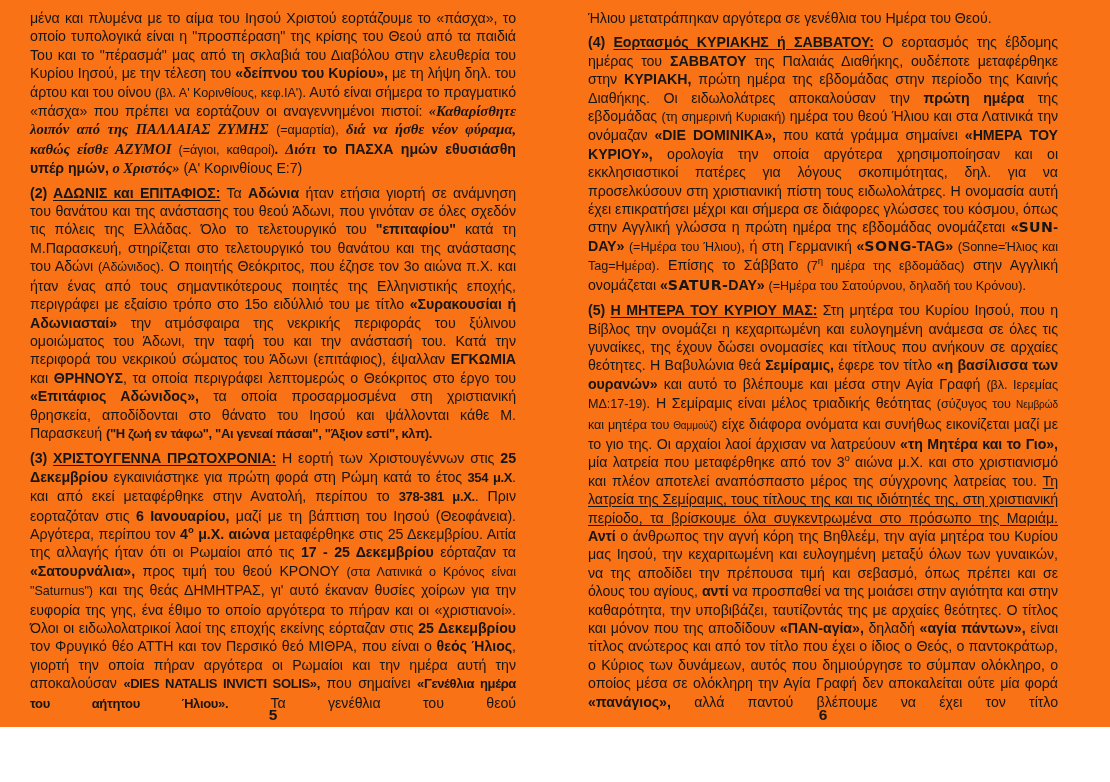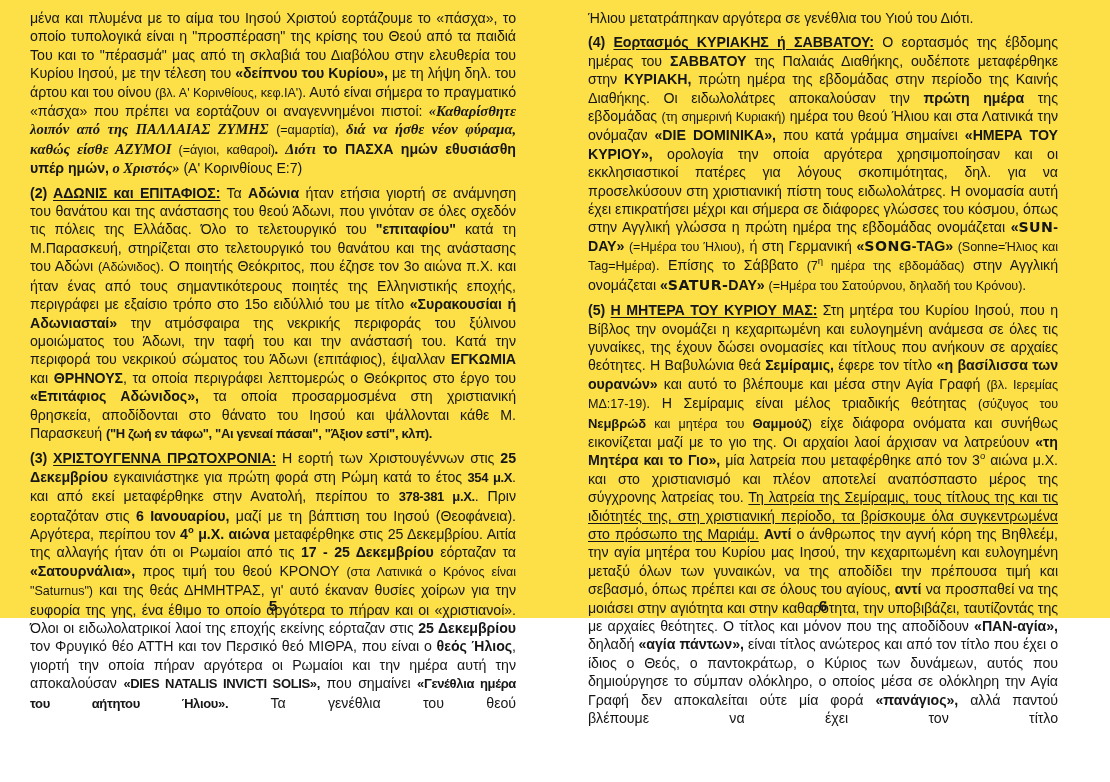--- a/index.html
+++ b/index.html
@@ -2,38 +2,38 @@
 <html><head>
 <meta charset="utf-8">
 <style>
   html, body { margin:0; padding:0; }
   body {
     width:1110px; height:782px; overflow:hidden;
     background:#ffffff; color:#161616;
     font-family:"Liberation Sans", sans-serif;
   }
   .spread { display:flex; width:1110px; height:782px; background:#ffffff; }
-  .page { position:relative; box-sizing:border-box; width:555px; height:618px; background:#fde047; }
+  .page { position:relative; box-sizing:border-box; width:555px; height:727px; background:#f97316; }
   .page.pl { padding:9px 39px 26px 30px; }
   .page.pr { padding:9px 52px 26px 33px; }
   .page-body { width:100%; }
   .para {
     text-align:justify; font-size:14.2px; line-height:18.4px;
     letter-spacing:-0.05px; margin:0 0 0 0; hyphens:none;
   }
   .para + .para { margin-top:6px; }
   .para.cont { text-align-last:justify; }
   
   .run-n  { }
   .run-b  { font-weight:700; }
   .run-u  { text-decoration:underline; text-underline-offset:2px; }
   .run-bu { font-weight:700; text-decoration:underline; text-underline-offset:2px; }
   .run-bi { font-weight:700; font-style:italic; font-family:"Liberation Serif", serif; font-size:14.6px; }
   .run-sm  { font-size:12.6px; }
-  .run-smb { font-size:13px; font-weight:700; }
+  .run-smb { font-size:10px; font-weight:400; }
   .run-bn  { font-weight:700; font-size:13px; letter-spacing:-0.35px; }
   .run-bx  { font-weight:700; font-family:"DejaVu Sans", sans-serif; letter-spacing:0.4px; }
   .run-sup  { font-size:9.5px; vertical-align:super; line-height:0; }
   .run-bsup { font-size:9.5px; vertical-align:super; line-height:0; font-weight:700; }
   .page-number {
     position:absolute; bottom:3px; text-align:center;
     font-weight:700; font-size:15.5px; color:#161616;
   }
   .pl .page-number { left:30px; right:39px; }
   .pr .page-number { left:33px; right:52px; }
@@ -45,19 +45,19 @@
   <section class="page pl">
     <div class="page-body">
         <div class="para"><span class="run-n">μένα και πλυμένα με το αίμα του Ιησού Χριστού εορτάζουμε το «πάσχα», το οποίο τυπολογικά είναι η "προσπέραση" της κρίσης του Θεού από τα παιδιά Του και το "πέρασμά" μας από τη σκλαβιά του Διαβόλου στην ελευθερία του Κυρίου Ιησού, με την τέλεση του </span><span class="run-b">«δείπνου του Κυρίου»,</span><span class="run-n"> με τη λήψη δηλ. του άρτου και του οίνου </span><span class="run-sm">(βλ. Α' Κορινθίους, κεφ.ΙΑ')</span><span class="run-n">. Αυτό είναι σήμερα το πραγματικό «πάσχα» που πρέπει να εορτάζουν οι αναγεννημένοι πιστοί: </span><span class="run-bi">«Καθαρίσθητε λοιπόν από της ΠΑΛΛΑΙΑΣ ΖΥΜΗΣ </span><span class="run-sm">(=αμαρτία), </span><span class="run-bi">διά να ήσθε νέον φύραμα, καθώς είσθε ΑΖΥΜΟΙ </span><span class="run-sm">(=άγιοι, καθαροί)</span><span class="run-bi">. Διότι </span><span class="run-b">το ΠΑΣΧΑ ημών εθυσιάσθη υπέρ ημών,</span><span class="run-bi"> ο Χριστός»</span><span class="run-n"> (Α' Κορινθίους Ε:7)</span></div>
         <div class="para"><span class="run-b">(2) </span><span class="run-bu">ΑΔΩΝΙΣ και ΕΠΙΤΑΦΙΟΣ:</span><span class="run-n"> Τα </span><span class="run-b">Αδώνια</span><span class="run-n"> ήταν ετήσια γιορτή σε ανάμνηση του θανάτου και της ανάστασης του θεού Άδωνι, που γινόταν σε όλες σχεδόν τις πόλεις της Ελλάδας. Όλο το τελετουργικό του </span><span class="run-b">"επιταφίου"</span><span class="run-n"> κατά τη Μ.Παρασκευή, στηρίζεται στο τελετουργικό του θανάτου και της ανάστασης του Αδώνι </span><span class="run-sm">(Αδώνιδος)</span><span class="run-n">. Ο ποιητής Θεόκριτος, που έζησε τον 3ο αιώνα π.Χ. και ήταν ένας από τους σημαντικότερους ποιητές της Ελληνιστικής εποχής, περιγράφει με εξαίσιο τρόπο στο 15ο ειδύλλιό του με τίτλο </span><span class="run-b">«Συρακουσίαι ή Αδωνιασταί»</span><span class="run-n"> την ατμόσφαιρα της νεκρικής περιφοράς του ξύλινου ομοιώματος του Άδωνι, την ταφή του και την ανάστασή του. Κατά την περιφορά του νεκρικού σώματος του Άδωνι (επιτάφιος), έψαλλαν </span><span class="run-b">ΕΓΚΩΜΙΑ</span><span class="run-n"> και </span><span class="run-b">ΘΡΗΝΟΥΣ</span><span class="run-n">, τα οποία περιγράφει λεπτομερώς ο Θεόκριτος στο έργο του </span><span class="run-b">«Επιτάφιος Αδώνιδος»,</span><span class="run-n"> τα οποία προσαρμοσμένα στη χριστιανική θρησκεία, αποδίδονται στο θάνατο του Ιησού και ψάλλονται κάθε Μ. Παρασκευή </span><span class="run-bn">("Η ζωή εν τάφω", "Αι γενεαί πάσαι", "Άξιον εστί", κλπ).</span></div>
         <div class="para cont"><span class="run-b">(3) </span><span class="run-bu">ΧΡΙΣΤΟΥΓΕΝΝΑ ΠΡΩΤΟΧΡΟΝΙΑ:</span><span class="run-n"> Η εορτή των Χριστουγέννων στις </span><span class="run-b">25 Δεκεμβρίου</span><span class="run-n"> εγκαινιάστηκε για πρώτη φορά στη Ρώμη κατά το έτος </span><span class="run-bn">354 μ.Χ</span><span class="run-n">. και από εκεί μεταφέρθηκε στην Ανατολή, περίπου το </span><span class="run-bn">378-381 μ.Χ.</span><span class="run-n">. Πριν εορταζόταν στις </span><span class="run-b">6 Ιανουαρίου,</span><span class="run-n"> μαζί με τη βάπτιση του Ιησού (Θεοφάνεια). Αργότερα, περίπου τον </span><span class="run-b">4</span><span class="run-bsup">ο</span><span class="run-b"> μ.Χ. αιώνα</span><span class="run-n"> μεταφέρθηκε στις 25 Δεκεμβρίου. Αιτία της αλλαγής ήταν ότι οι Ρωμαίοι από τις </span><span class="run-b">17 - 25 Δεκεμβρίου</span><span class="run-n"> εόρταζαν τα </span><span class="run-b">«Σατουρνάλια»,</span><span class="run-n"> προς τιμή του θεού ΚΡΟΝΟΥ </span><span class="run-sm">(στα Λατινικά ο Κρόνος είναι "Saturnus")</span><span class="run-n"> και της θεάς ΔΗΜΗΤΡΑΣ, γι' αυτό έκαναν θυσίες χοίρων για την ευφορία της γης, ένα έθιμο το οποίο αργότερα το πήραν και οι «χριστιανοί». Όλοι οι ειδωλολατρικοί λαοί της εποχής εκείνης εόρταζαν στις </span><span class="run-b">25 Δεκεμβρίου</span><span class="run-n"> τον Φρυγικό θέο ΑΤΤΗ και τον Περσικό θεό ΜΙΘΡΑ, που είναι ο </span><span class="run-b">θεός Ήλιος</span><span class="run-n">, γιορτή την οποία πήραν αργότερα οι Ρωμαίοι και την ημέρα αυτή την αποκαλούσαν </span><span class="run-bn">«DIES NATALIS INVICTI SOLIS»,</span><span class="run-n"> που σημαίνει </span><span class="run-bn">«Γενέθλια ημέρα του αήτητου Ήλιου».</span><span class="run-n"> Τα γενέθλια του θεού</span></div>
       </div>
     <div class="page-number">5</div>
   </section>
   <section class="page pr">
     <div class="page-body">
-        <div class="para"><span class="run-n">Ήλιου μετατράπηκαν αργότερα σε γενέθλια του Υιού του Διότι.</span></div>
+        <div class="para"><span class="run-n">Ήλιου μετατράπηκαν αργότερα σε γενέθλια του Ημέρα του Θεού.</span></div>
         <div class="para"><span class="run-b">(4) </span><span class="run-bu">Εορτασμός ΚΥΡΙΑΚΗΣ ή ΣΑΒΒΑΤΟΥ:</span><span class="run-n"> Ο εορτασμός της έβδομης ημέρας του </span><span class="run-b">ΣΑΒΒΑΤΟΥ</span><span class="run-n"> της Παλαιάς Διαθήκης, ουδέποτε μεταφέρθηκε στην </span><span class="run-b">ΚΥΡΙΑΚΗ,</span><span class="run-n"> πρώτη ημέρα της εβδομάδας στην περίοδο της Καινής Διαθήκης. Οι ειδωλολάτρες αποκαλούσαν την </span><span class="run-b">πρώτη ημέρα</span><span class="run-n"> της εβδομάδας </span><span class="run-sm">(τη σημερινή Κυριακή)</span><span class="run-n"> ημέρα του θεού Ήλιου και στα Λατινικά την ονόμαζαν </span><span class="run-b">«DIE DOMINIKA»,</span><span class="run-n"> που κατά γράμμα σημαίνει </span><span class="run-b">«ΗΜΕΡΑ ΤΟΥ ΚΥΡΙΟΥ»,</span><span class="run-n"> ορολογία την οποία αργότερα χρησιμοποίησαν και οι εκκλησιαστικοί πατέρες για λόγους σκοπιμότητας, δηλ. για να προσελκύσουν στη χριστιανική πίστη τους ειδωλολάτρες. Η ονομασία αυτή έχει επικρατήσει μέχρι και σήμερα σε διάφορες γλώσσες του κόσμου, όπως στην Αγγλική γλώσσα η πρώτη ημέρα της εβδομάδας ονομάζεται </span><span class="run-b">«</span><span class="run-bx">SUN</span><span class="run-b">-DAY»</span><span class="run-n"> </span><span class="run-sm">(=Ημέρα του Ήλιου)</span><span class="run-n">, ή στη Γερμανική </span><span class="run-b">«</span><span class="run-bx">SONG</span><span class="run-b">-TAG»</span><span class="run-n"> </span><span class="run-sm">(Sonne=Ήλιος και Tag=Ημέρα)</span><span class="run-n">. Επίσης το Σάββατο </span><span class="run-sm">(7</span><span class="run-sup">η</span><span class="run-sm"> ημέρα της εβδομάδας)</span><span class="run-n"> στην Αγγλική ονομάζεται </span><span class="run-b">«</span><span class="run-bx">SATUR-</span><span class="run-b">DAY»</span><span class="run-n"> </span><span class="run-sm">(=Ημέρα του Σατούρνου, δηλαδή του Κρόνου)</span><span class="run-n">.</span></div>
         <div class="para cont"><span class="run-b">(5) </span><span class="run-bu">Η ΜΗΤΕΡΑ ΤΟΥ ΚΥΡΙΟΥ ΜΑΣ:</span><span class="run-n"> Στη μητέρα του Κυρίου Ιησού, που η Βίβλος την ονομάζει η κεχαριτωμένη και ευλογημένη ανάμεσα σε όλες τις γυναίκες, της έχουν δώσει ονομασίες και τίτλους που ανήκουν σε αρχαίες θεότητες. Η Βαβυλώνια θεά </span><span class="run-b">Σεμίραμις,</span><span class="run-n"> έφερε τον τίτλο </span><span class="run-b">«η βασίλισσα των ουρανών»</span><span class="run-n"> και αυτό το βλέπουμε και μέσα στην Αγία Γραφή </span><span class="run-sm">(βλ. Ιερεμίας ΜΔ:17-19)</span><span class="run-n">. Η Σεμίραμις είναι μέλος τριαδικής θεότητας </span><span class="run-sm">(σύζυγος του </span><span class="run-smb">Νεμβρώδ</span><span class="run-sm"> και μητέρα του </span><span class="run-smb">Θαμμούζ</span><span class="run-sm">)</span><span class="run-n"> είχε διάφορα ονόματα και συνήθως εικονίζεται μαζί με το γιο της. Οι αρχαίοι λαοί άρχισαν να λατρεύουν </span><span class="run-b">«τη Μητέρα και το Γιο»,</span><span class="run-n"> μία λατρεία που μεταφέρθηκε από τον 3</span><span class="run-sup">ο</span><span class="run-n"> αιώνα μ.Χ. και στο χριστιανισμό και πλέον αποτελεί αναπόσπαστο μέρος της σύγχρονης λατρείας του. </span><span class="run-u">Τη λατρεία της Σεμίραμις, τους τίτλους της και τις ιδιότητές της, στη χριστιανική περίοδο, τα βρίσκουμε όλα συγκεντρωμένα στο πρόσωπο της Μαριάμ.</span><span class="run-n"> </span><span class="run-b">Αντί</span><span class="run-n"> ο άνθρωπος την αγνή κόρη της Βηθλεέμ, την αγία μητέρα του Κυρίου μας Ιησού, την κεχαριτωμένη και ευλογημένη μεταξύ όλων των γυναικών, να της αποδίδει την πρέπουσα τιμή και σεβασμό, όπως πρέπει και σε όλους του αγίους, </span><span class="run-b">αντί</span><span class="run-n"> να προσπαθεί να της μοιάσει στην αγιότητα και στην καθαρότητα, την υποβιβάζει, ταυτίζοντάς της με αρχαίες θεότητες. Ο τίτλος και μόνον που της αποδίδουν </span><span class="run-b">«ΠΑΝ-αγία»,</span><span class="run-n"> δηλαδή </span><span class="run-b">«αγία πάντων»,</span><span class="run-n"> είναι τίτλος ανώτερος και από τον τίτλο που έχει ο ίδιος ο Θεός, ο παντοκράτωρ, ο Κύριος των δυνάμεων, αυτός που δημιούργησε το σύμπαν ολόκληρο, ο οποίος μέσα σε ολόκληρη την Αγία Γραφή δεν αποκαλείται ούτε μία φορά </span><span class="run-b">«πανάγιος»,</span><span class="run-n"> αλλά παντού βλέπουμε να έχει τον τίτλο</span></div>
       </div>
     <div class="page-number">6</div>
   </section>
 </div>
 
 </body></html>

